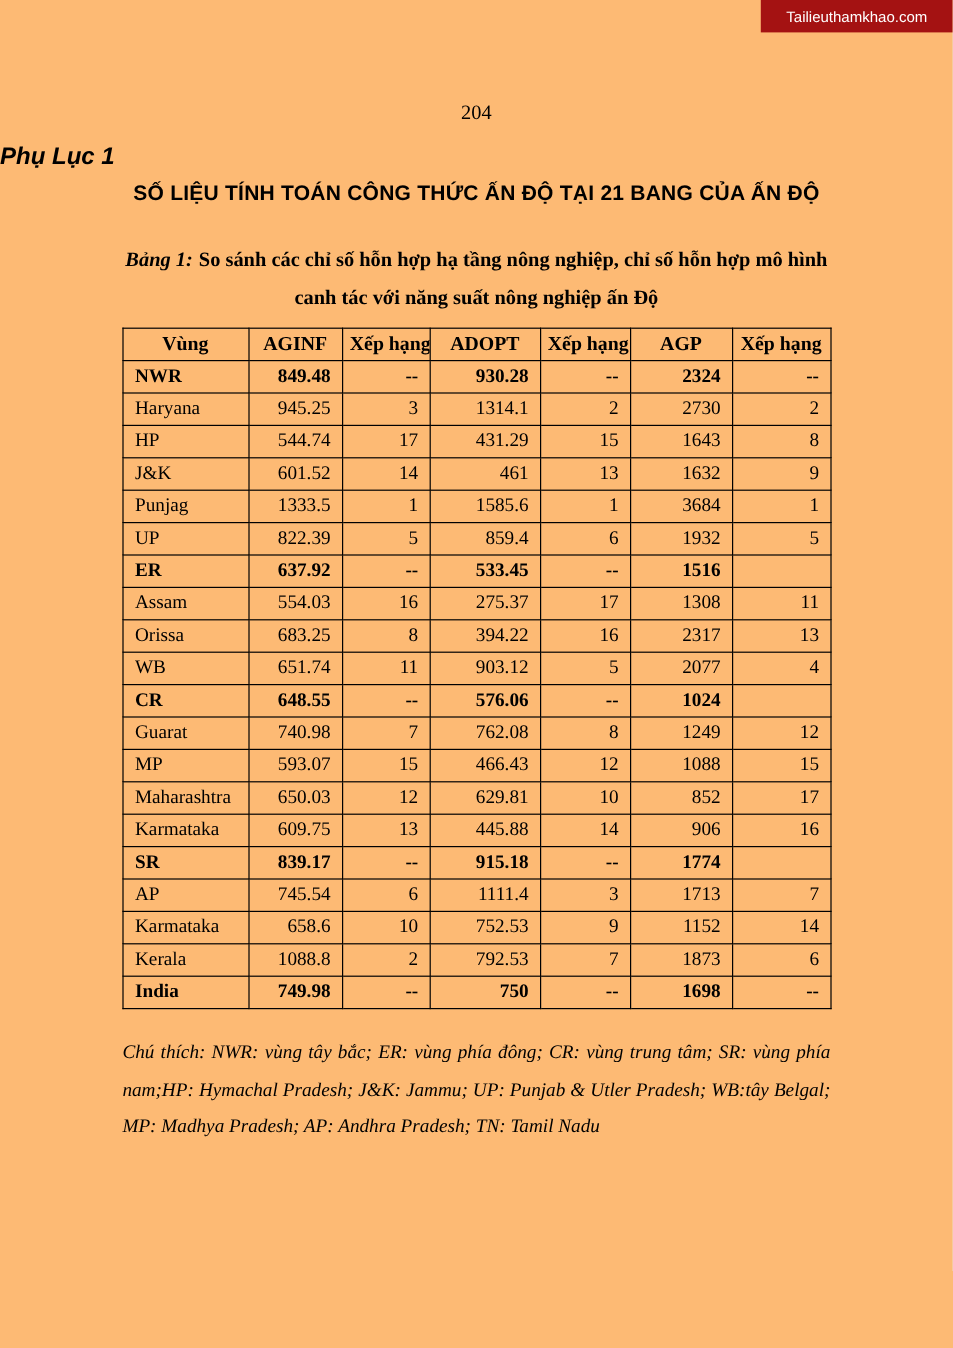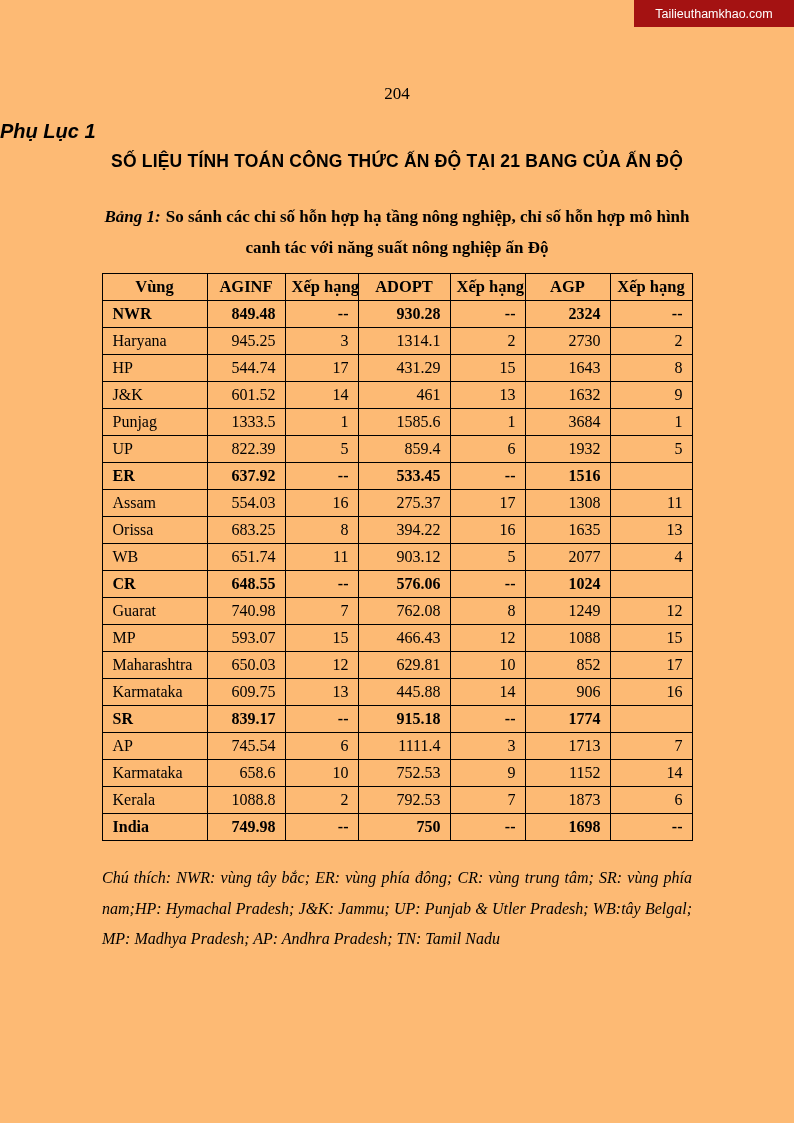--- a/index.html
+++ b/index.html
@@ -206,21 +206,21 @@
           <td class="col-num">17</td>
           <td class="col-num">1308</td>
           <td class="col-num">11</td>
         </tr>
         <tr>
           <td class="col-region">Orissa</td>
           <td class="col-num">683.25</td>
           <td class="col-num">8</td>
           <td class="col-num">394.22</td>
           <td class="col-num">16</td>
-          <td class="col-num">1635</td>
+          <td class="col-num">2317</td>
           <td class="col-num">13</td>
         </tr>
         <tr>
           <td class="col-region">WB</td>
           <td class="col-num">651.74</td>
           <td class="col-num">11</td>
           <td class="col-num">903.12</td>
           <td class="col-num">5</td>
           <td class="col-num">2077</td>
           <td class="col-num">4</td>

